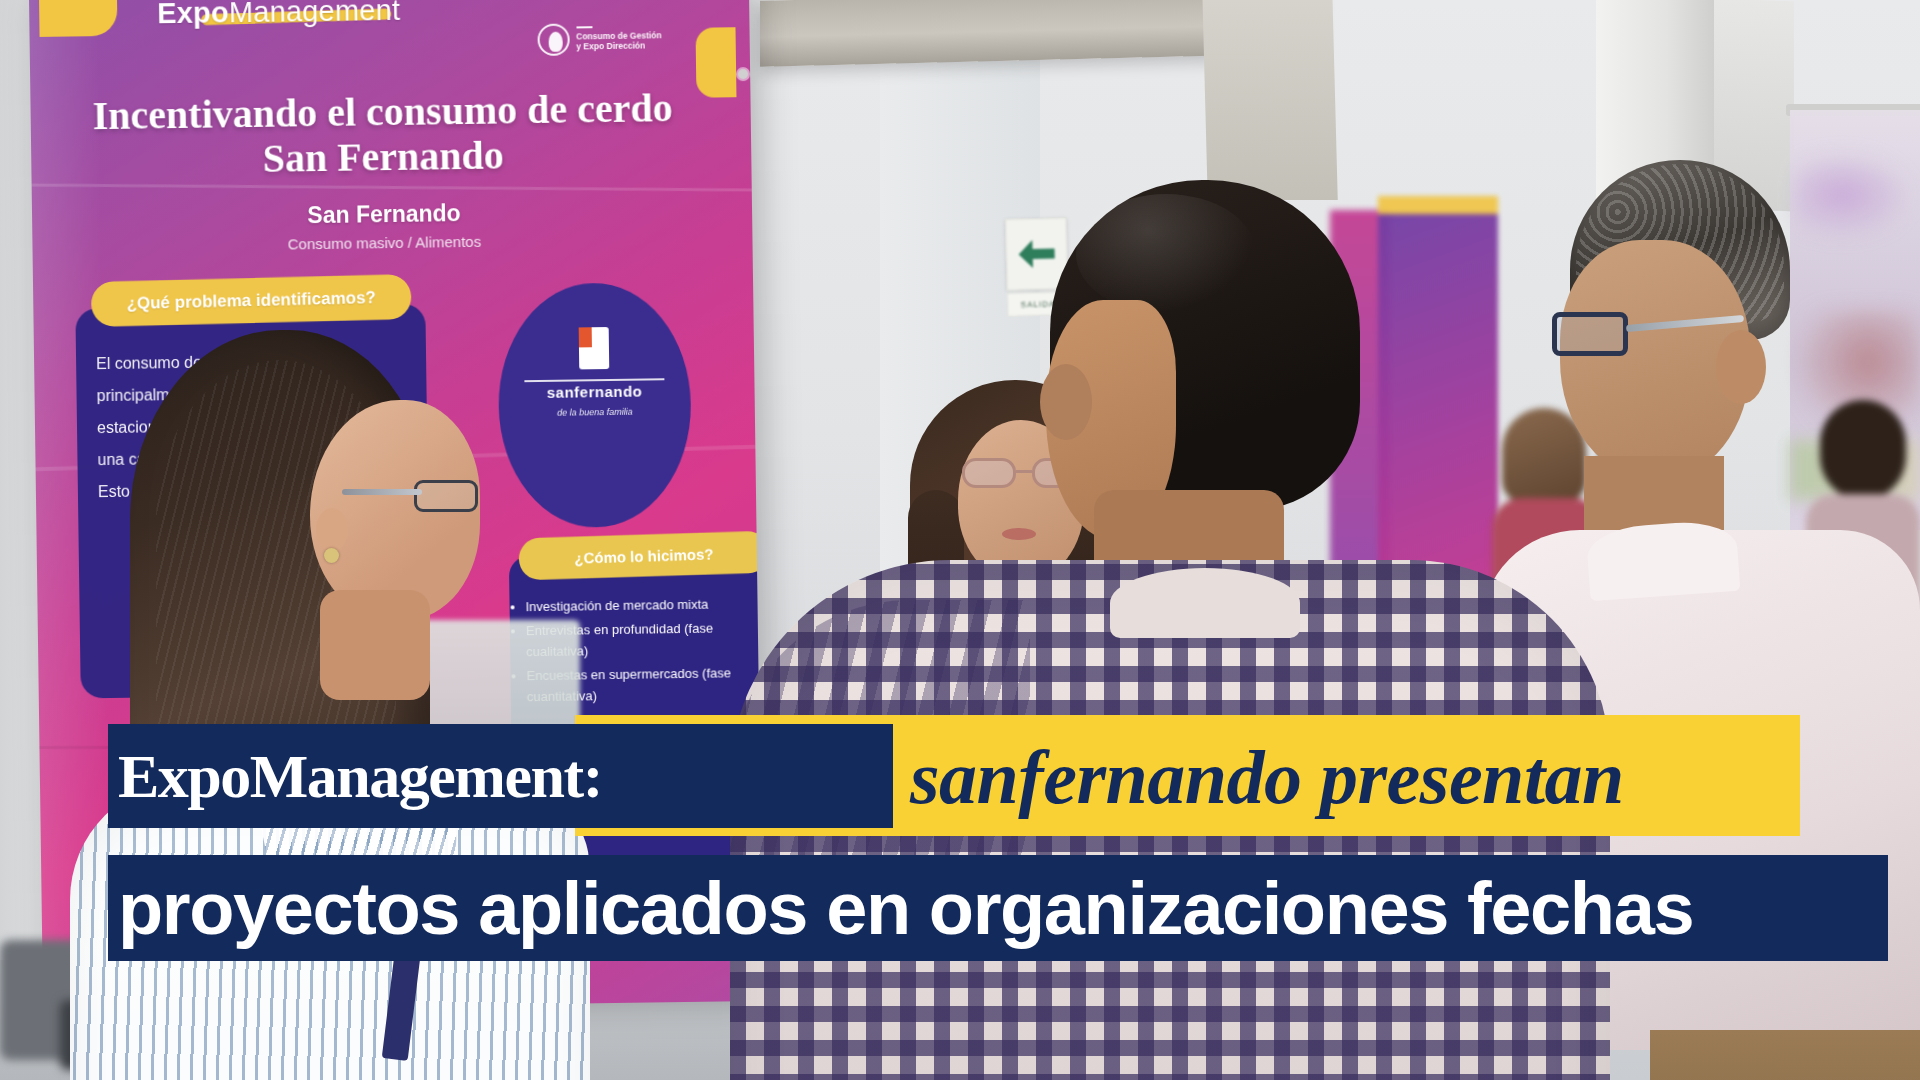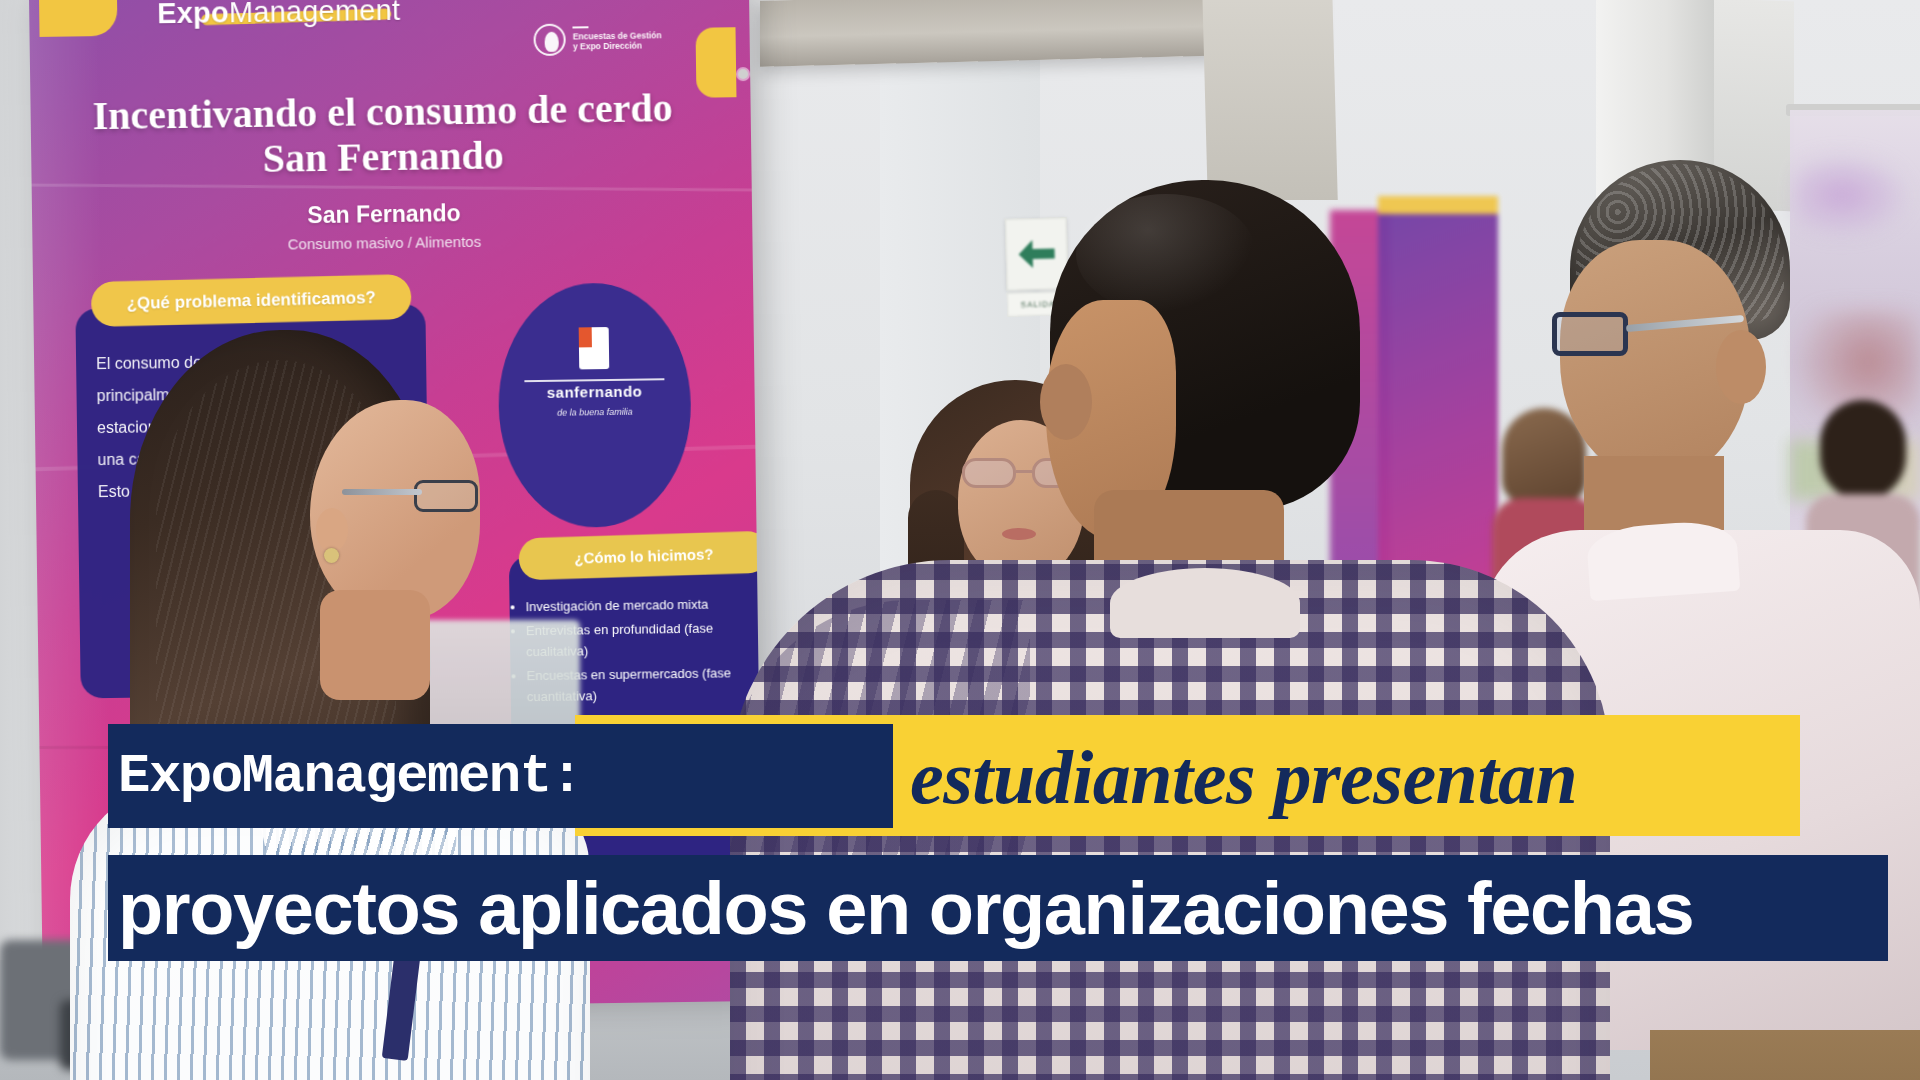--- a/index.html
+++ b/index.html
@@ -267,22 +267,22 @@
     position:absolute; left:108px; top:724px; width:785px; height:104px;
     background:var(--navy,#132a5c);
   }
   .navy-band-2 {
     position:absolute; left:108px; top:855px; width:1780px; height:106px;
     background:var(--navy,#132a5c);
   }
   .t-line1 {
     position:absolute; left:118px; top:726px; width:770px; height:100px;
     display:flex; align-items:center;
-    color:#ffffff; font-weight:800; font-size:54px; letter-spacing:-1.5px;
-    white-space:nowrap; font-family:Liberation Mono, monospace;
+    color:#ffffff; font-weight:800; font-size:62px; letter-spacing:-1.5px;
+    white-space:nowrap; font-family:Liberation Serif, serif;
   }
   .t-italic {
     position:absolute; left:910px; top:722px; width:880px; height:110px;
     display:flex; align-items:center;
     color:var(--navy,#132a5c); font-style:italic; font-weight:700; font-size:76px;
     font-family:"Liberation Serif", serif; white-space:nowrap; letter-spacing:-0.5px;
   }
   .t-line2 {
     position:absolute; left:118px; top:857px; width:1770px; height:102px;
     display:flex; align-items:center;
@@ -329,21 +329,21 @@
     <div class="b-eyelet"></div>
 
     <div class="b-brand">
       <b>Expo</b><span>Management</span>
     </div>
 
     <div class="b-logo">
       <div class="seal"></div>
       <div>
         <div class="lrule"></div>
-        <div class="ltxt">Encuestas de Gestión</div>
+        <div class="ltxt">Consumo de Gestión</div>
         <div class="ltxt">y Expo Dirección</div>
       </div>
     </div>
 
     <div class="b-title">Incentivando el consumo de cerdo San Fernando</div>
     <div class="b-sub">San Fernando</div>
     <div class="b-meta">Consumo masivo / Alimentos</div>
 
     <div class="b-card"></div>
     <div class="b-pill">¿Qué problema identificamos?</div>
@@ -456,17 +456,17 @@
         <div class="temple"></div>
       </div>
     <div class="shirt"></div>
       <div class="collar"></div>
     <div class="lanyard"></div>
   </div>
 
   <div class="yellow-band"></div>
   <div class="navy-band-1"></div>
   <div class="t-line1">ExpoManagement:</div>
-  <div class="t-italic">estudiantes presentan</div>
+  <div class="t-italic">sanfernando presentan</div>
   <div class="navy-band-2"></div>
   <div class="t-line2">proyectos aplicados en organizaciones fechas</div>
 
 </div>
 
 </body></html>

